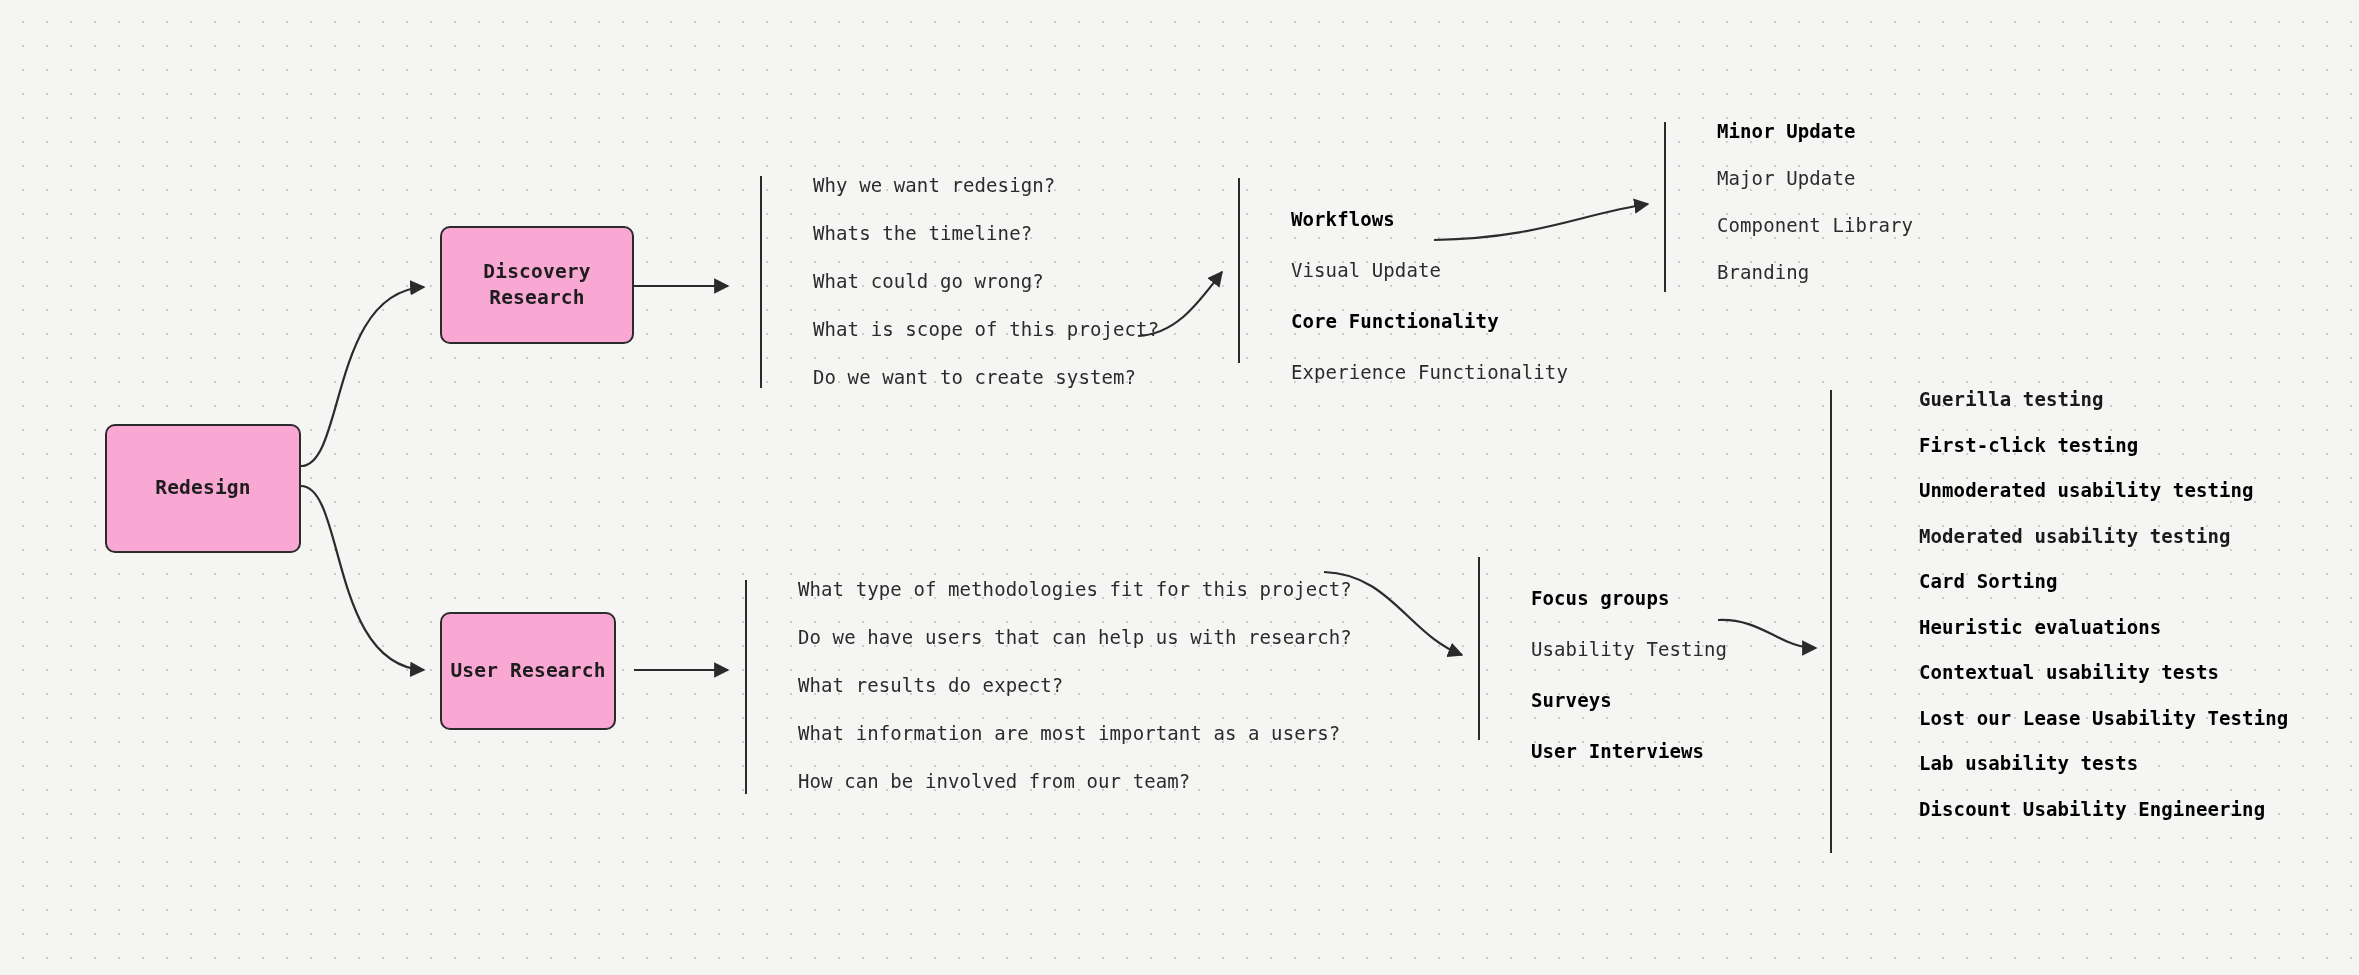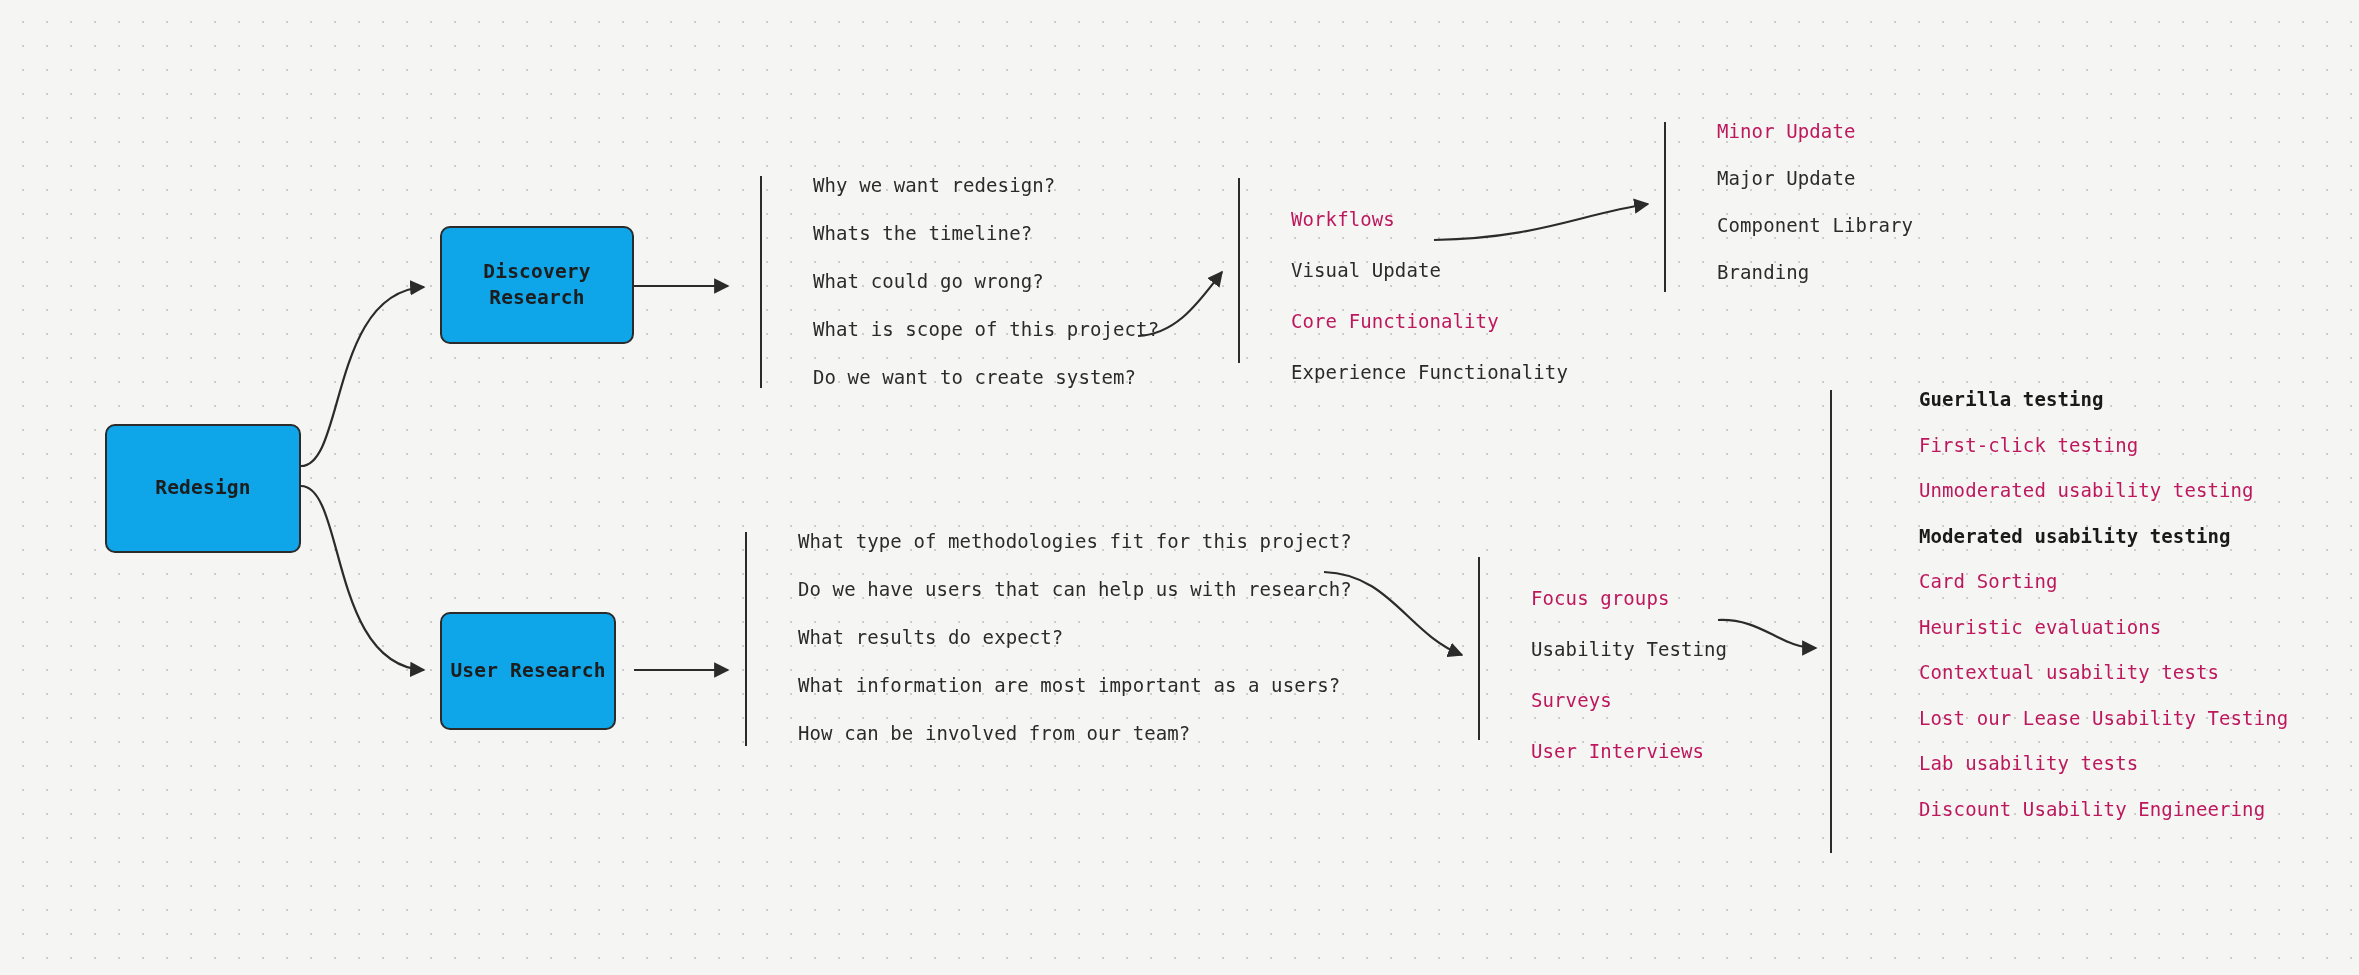--- a/index.html
+++ b/index.html
@@ -27,21 +27,21 @@
     left: 0; top: 0;
     width: 2359px;
     height: 975px;
     pointer-events: none;
     z-index: 1;
   }
 
   
   .node {
     position: absolute;
-    background: #0ea5e9;
+    background: #f9a8d4;
     border: 2.2px solid #2b2b2b;
     border-radius: 10px;
     display: flex;
     align-items: center;
     justify-content: center;
     text-align: center;
     font-weight: bold;
     font-size: 19.5px;
     line-height: 1.35;
     color: #1d1d1d;
@@ -70,38 +70,38 @@
   .column .items {
     padding-left: 53px;
   }
   .item {
     font-size: 19px;
     line-height: 1;
     color: #2b2b2b;
     white-space: pre;
     letter-spacing: 0.1px;
   }
-  .item.muted { color: #be185d; }
+  .item.muted { color: #000000; font-weight: bold; }
   .item.strong { color: #1a1a1a; font-weight: bold; }
 
   
   .col-q .item       { margin-bottom: 29px; }
   .col-q .item:last-child { margin-bottom: 0; }
   .col-mid .item     { margin-bottom: 32px; margin-top: 32px; }
   .col-mid .item:last-child { margin-bottom: 0; }
   .col-end .item     { margin-bottom: 28px; }
   .col-end .item:last-child { margin-bottom: 0; }
   .col-methods .item { margin-bottom: 26.5px; }
   .col-methods .item:last-child { margin-bottom: 0; }
 
   
   #col-discovery-questions { left: 732px;  top: 176px; height: 212px; margin-left: 28px; }
   #col-update-types        { left: 1238px; top: 178px; height: 185px; }
   #col-update-scope        { left: 1664px; top: 122px; height: 170px; }
-  #col-research-questions  { left: 745px;  top: 532px; height: 214px; }
+  #col-research-questions  { left: 745px;  top: 580px; height: 214px; }
   #col-methodologies       { left: 1478px; top: 557px; height: 183px; }
   #col-testing-methods     { left: 1830px; top: 390px; height: 463px; padding-left: 36px; }
 </style>
 </head>
 <body>
 
 <div id="canvas">
 
   <svg id="edges" viewBox="0 0 2359 975" xmlns="http://www.w3.org/2000/svg">
     <defs>

